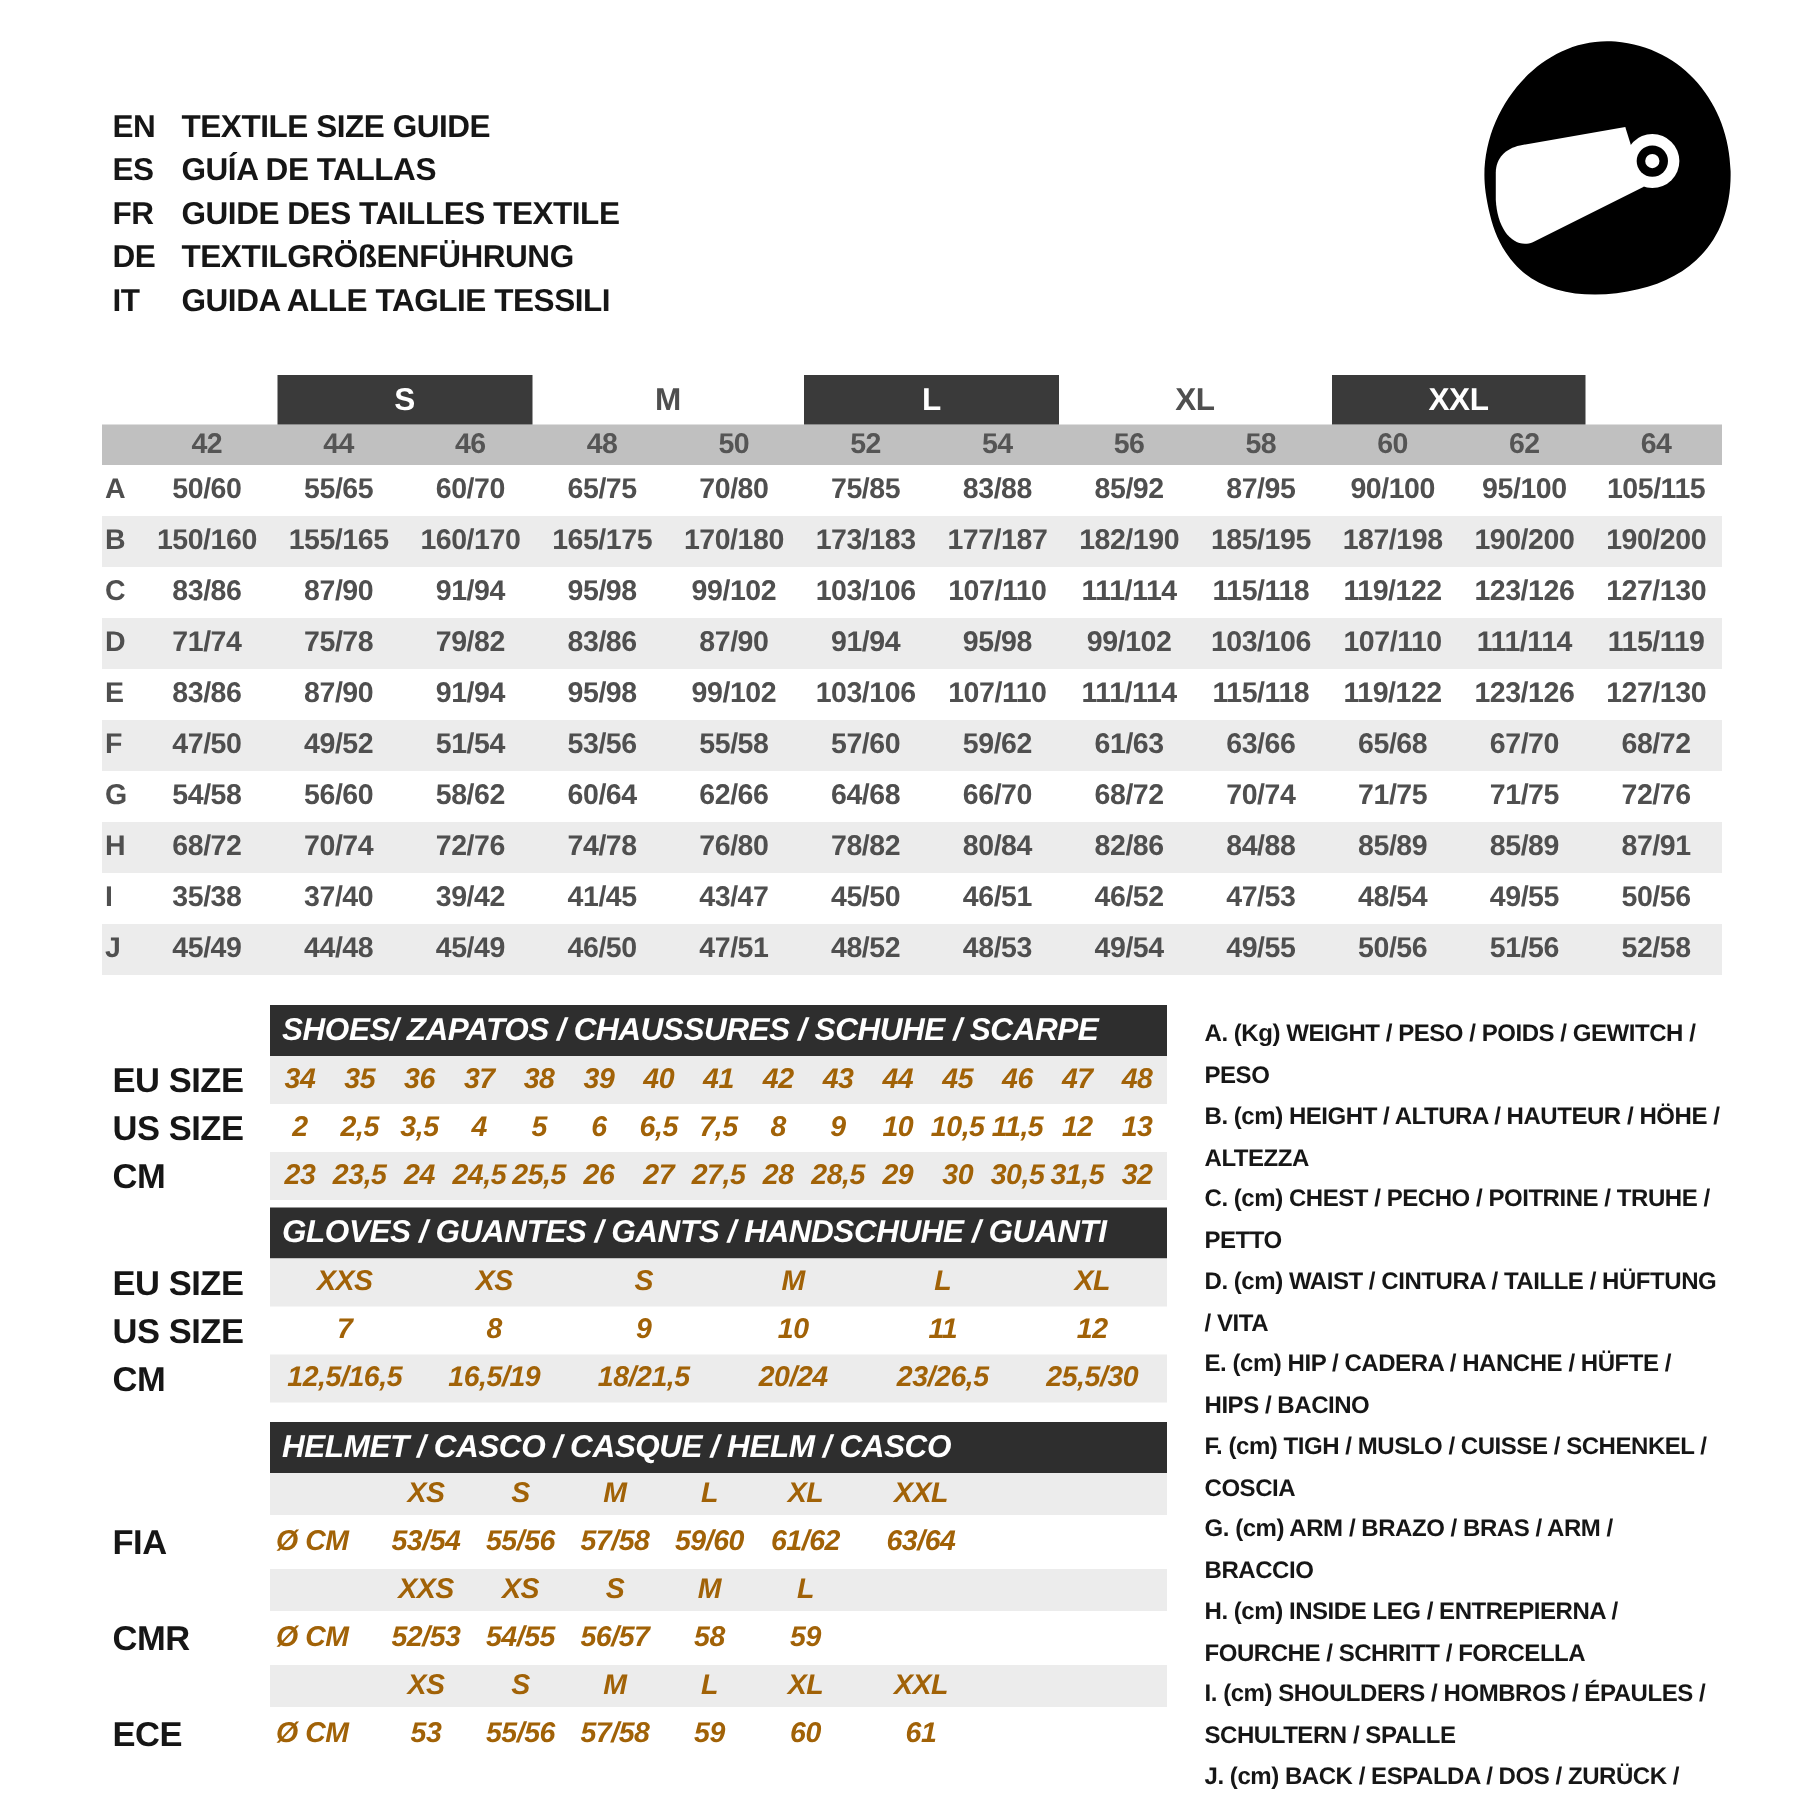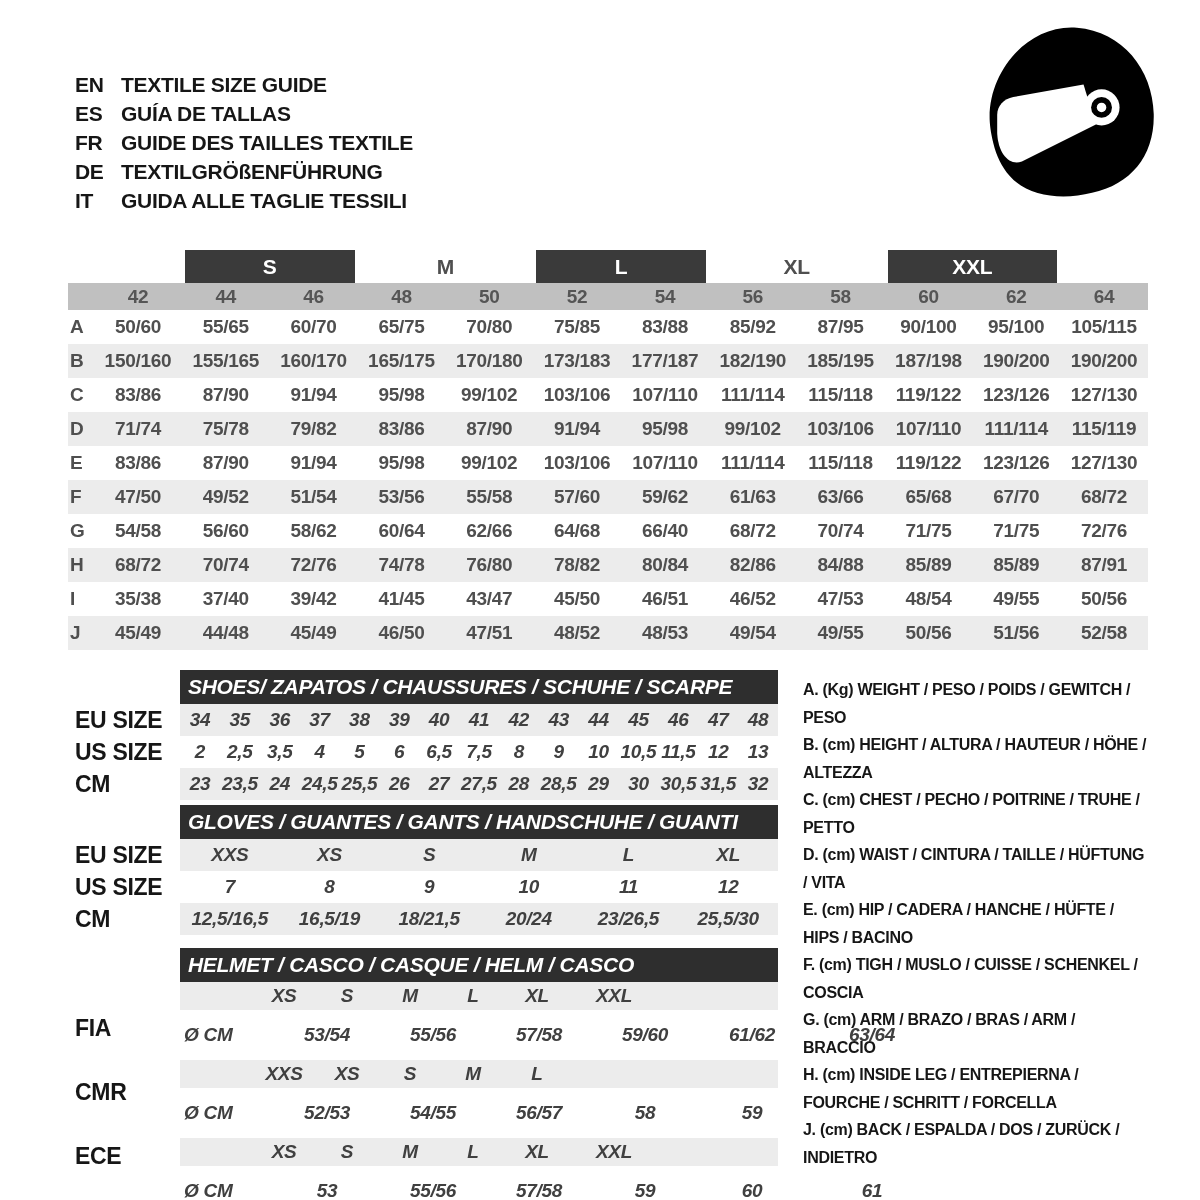--- a/index.html
+++ b/index.html
@@ -28,28 +28,28 @@
   .mt-row .c{text-align:center;}
 
   
   .sub{position:absolute;left:75px;display:flex;}
   .labels{width:105px;display:flex;flex-direction:column;}
   .labels .lab{font-size:23px;font-weight:700;color:#161616;display:flex;align-items:center;}
   .labels .sp{flex:none;}
   .tbl{width:598px;font-style:italic;}
   .bar{height:34px;background:#2e2e2e;color:#ffffff;font-size:21px;font-weight:700;
        display:flex;align-items:center;padding-left:8px;box-sizing:border-box;}
-  .srow{display:grid;align-items:center;height:32px;font-size:19px;font-weight:700;color:#404040;}
+  .srow{display:grid;align-items:center;height:32px;font-size:19px;font-weight:700;color:#a16207;}
   .srow.g{background:#ececec;}
   .srow .c{text-align:center;}
   .s15{grid-template-columns:repeat(15,1fr);}
   .s6{grid-template-columns:repeat(6,1fr);}
   .hgrid{grid-template-columns:72px 64px 62px 64px 62px 66px 88px auto;}
   .hrow-size{height:28px;}
-  .hrow-val{height:50px;gap:43px;}
+  .hrow-val{height:36px;}
   .hrow-val .u{text-align:left;padding-left:4px;}
 
   
   .legend{position:absolute;left:803px;top:676px;width:345px;font-size:16px;font-weight:700;
           color:#161616;line-height:27.5px;}
 </style>
 </head>
 <body>
 
 <div class="canvas">
@@ -203,21 +203,21 @@
         <div class="c">68/72</div>
       </div>
       <div class="mt-row">
         <div class="lbl">G</div>
         <div class="c">54/58</div>
         <div class="c">56/60</div>
         <div class="c">58/62</div>
         <div class="c">60/64</div>
         <div class="c">62/66</div>
         <div class="c">64/68</div>
-        <div class="c">66/40</div>
+        <div class="c">66/70</div>
         <div class="c">68/72</div>
         <div class="c">70/74</div>
         <div class="c">71/75</div>
         <div class="c">71/75</div>
         <div class="c">72/76</div>
       </div>
       <div class="mt-row striped">
         <div class="lbl">H</div>
         <div class="c">68/72</div>
         <div class="c">70/74</div>
@@ -445,16 +445,17 @@
 
   <aside class="legend" id="legend">
       <div class="lg-line">A. (Kg) WEIGHT / PESO / POIDS / GEWITCH / PESO</div>
       <div class="lg-line">B. (cm) HEIGHT / ALTURA / HAUTEUR / HÖHE / ALTEZZA</div>
       <div class="lg-line">C. (cm) CHEST / PECHO / POITRINE / TRUHE / PETTO</div>
       <div class="lg-line">D. (cm) WAIST / CINTURA / TAILLE / HÜFTUNG / VITA</div>
       <div class="lg-line">E. (cm) HIP / CADERA / HANCHE / HÜFTE / HIPS / BACINO</div>
       <div class="lg-line">F. (cm) TIGH / MUSLO / CUISSE / SCHENKEL / COSCIA</div>
       <div class="lg-line">G. (cm) ARM / BRAZO / BRAS / ARM / BRACCIO</div>
       <div class="lg-line">H. (cm) INSIDE LEG / ENTREPIERNA / FOURCHE / SCHRITT / FORCELLA</div>
+      <div class="lg-line">I. (cm) SHOULDERS / HOMBROS / ÉPAULES / SCHULTERN / SPALLE</div>
       <div class="lg-line">J. (cm) BACK / ESPALDA / DOS / ZURÜCK / INDIETRO</div>
     </aside>
 
 </div>
 
 </body></html>

